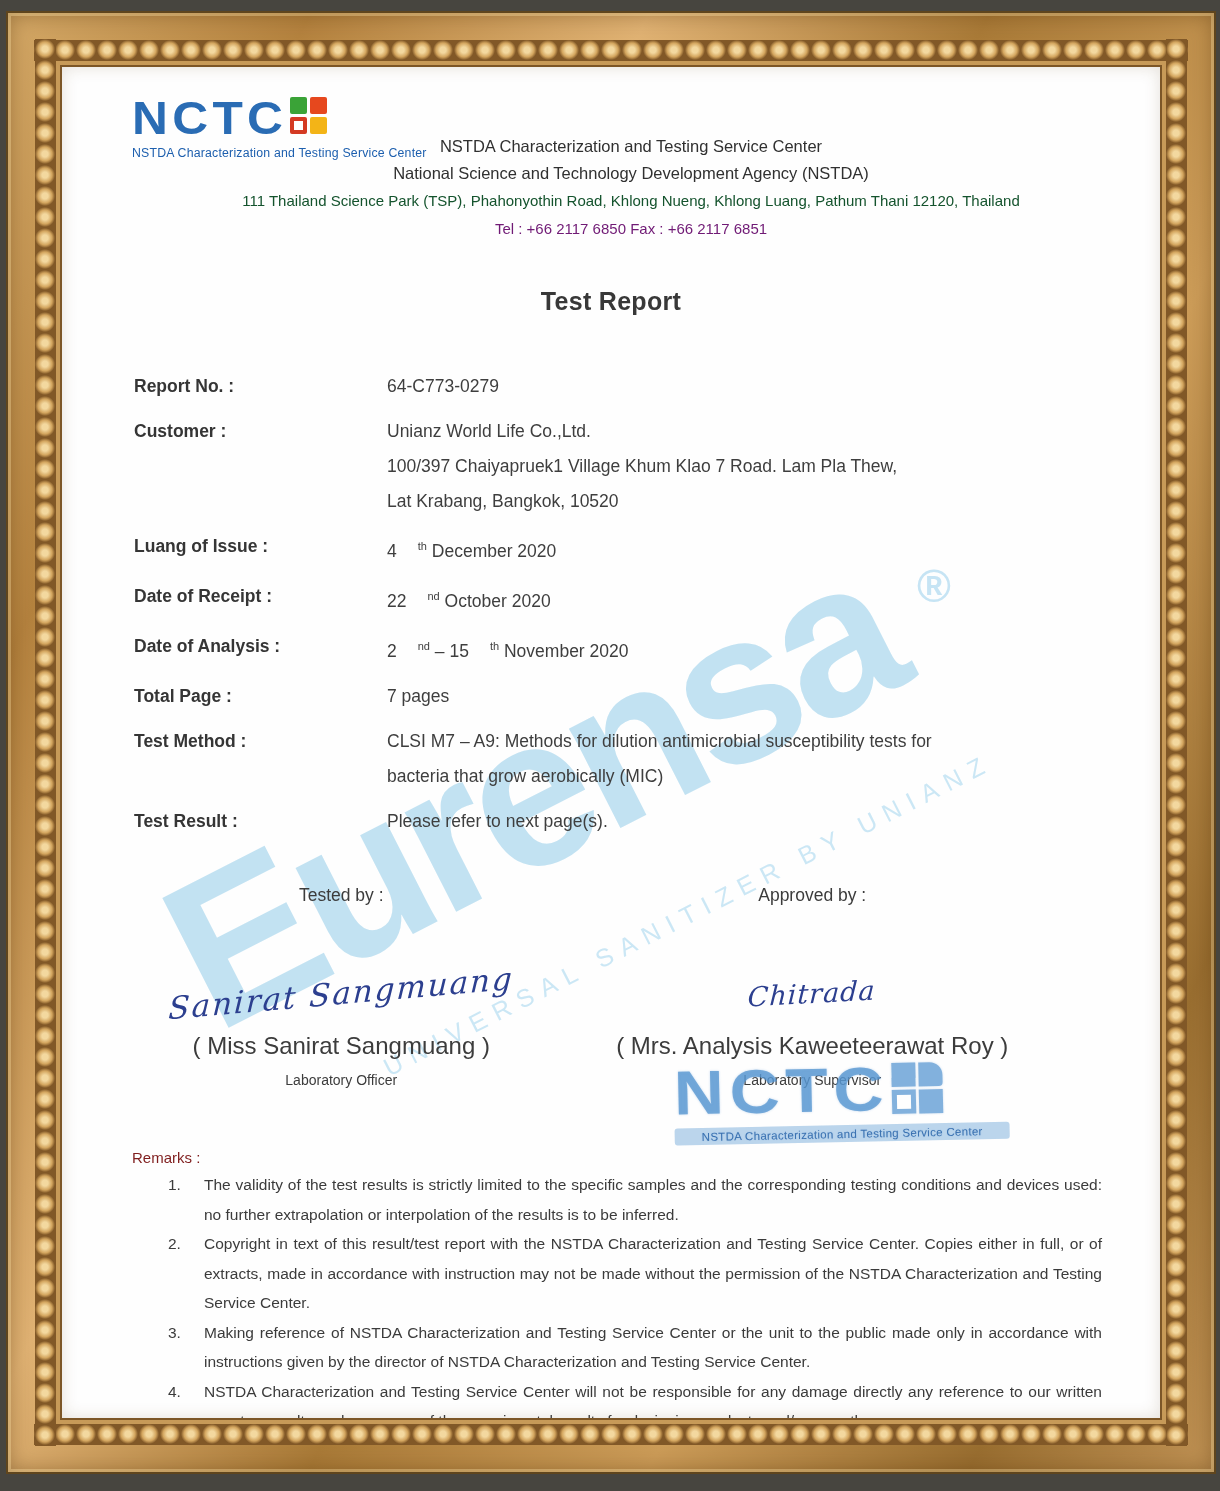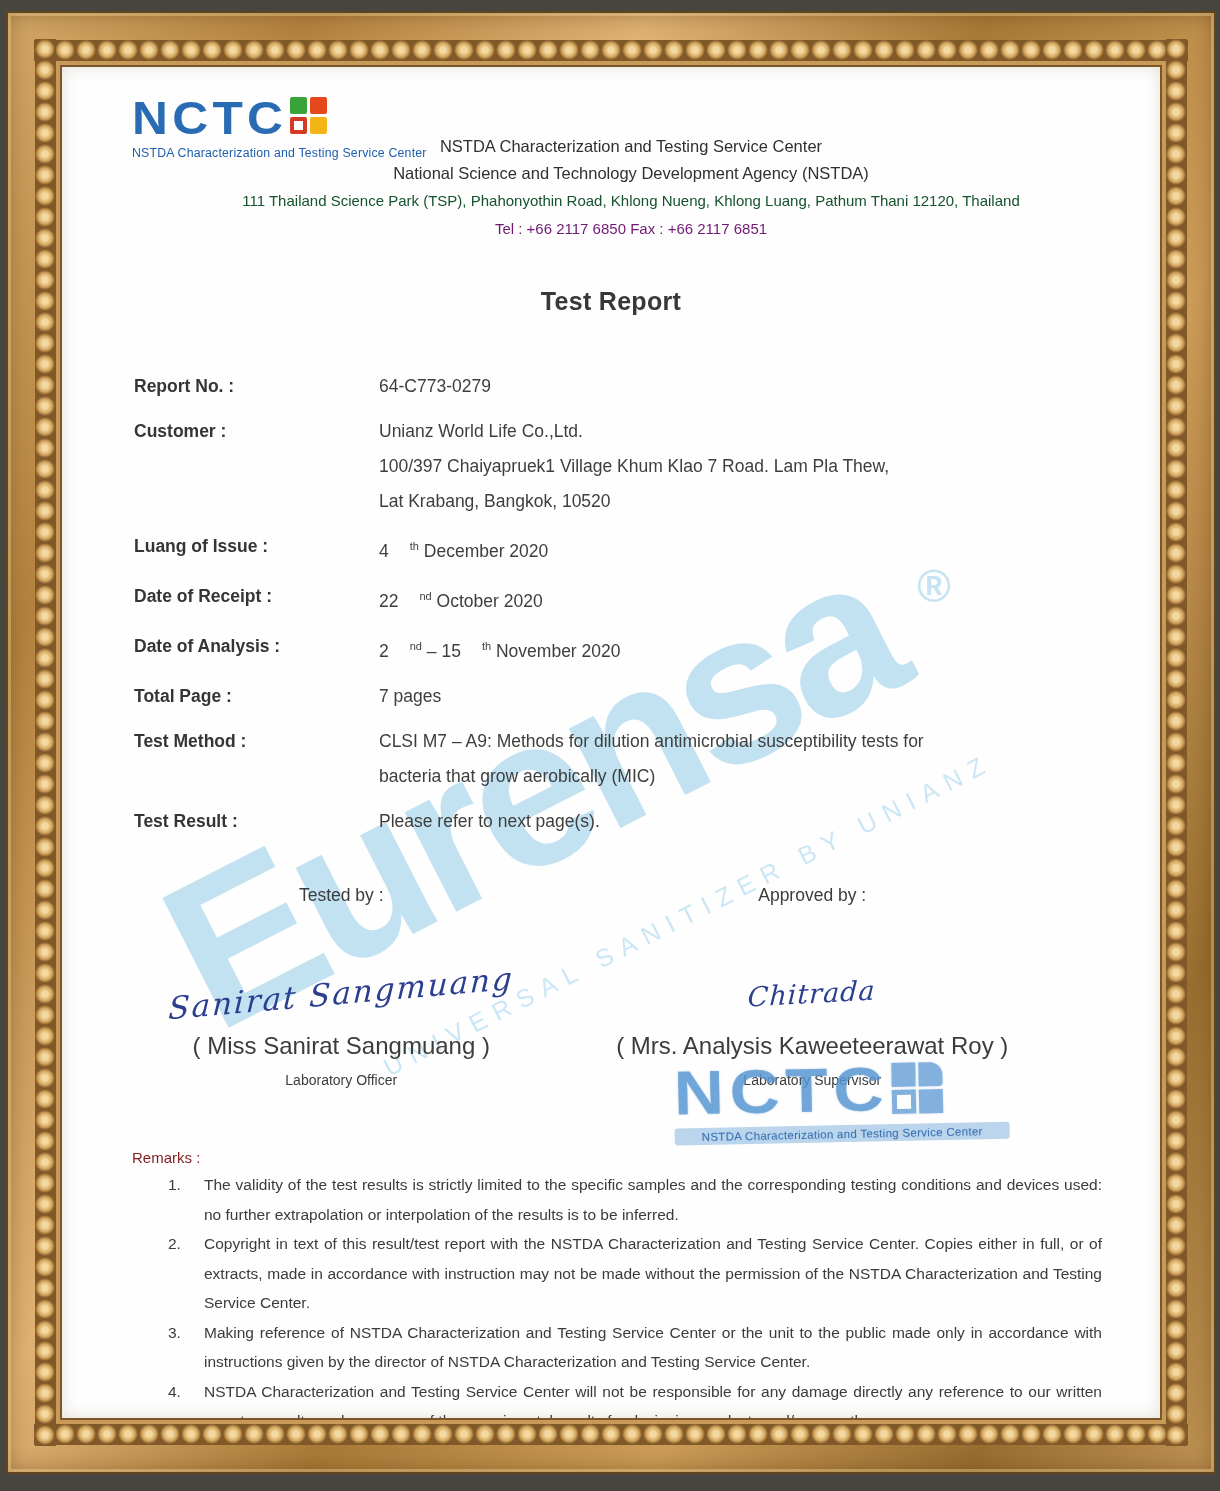--- a/index.html
+++ b/index.html
@@ -74,21 +74,21 @@
   .hdr3 { font-size:15px; color:#14532d; line-height:28px; }
   .hdr4 { font-size:15px; color:#701a75; line-height:28px; }
 
   .title { left:0; right:0; top:220px; text-align:center; font-size:25px; font-weight:600; color:#383838; letter-spacing:.3px; }
 
   
   .fields { left:72px; right:84px; top:302px; font-size:17.5px; color:#3e3e3e; }
   .f-row { display:flex; margin-bottom:10px; }
   .f-label { flex:0 0 245px; font-weight:bold; color:#353535; line-height:35px; }
   .f-value { flex:1; }
-  .f-line { line-height:35px; }
+  .f-line { line-height:35px;margin-left:8px; }
   .sup { font-size:11px; vertical-align:7px; letter-spacing:0;padding-left:21px; }
 
   
   .sig-row { left:72px; right:84px; top:808px; display:flex; }
   .sig-col { text-align:center; }
   .sig-col.left { flex:0 0 44%; }
   .sig-col.right { flex:1; }
   .sig-label { padding-top:10px; font-size:17.5px; color:#3c3c3c; }
   .sig-script {
     margin-top:58px; height:58px; display:flex; align-items:center; justify-content:center;

